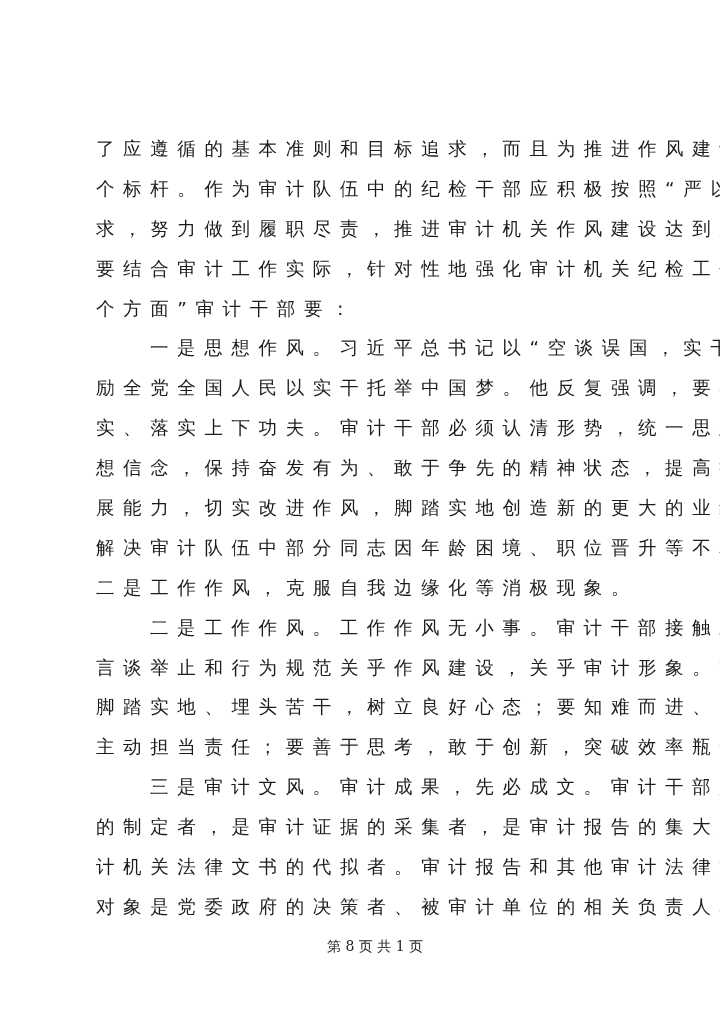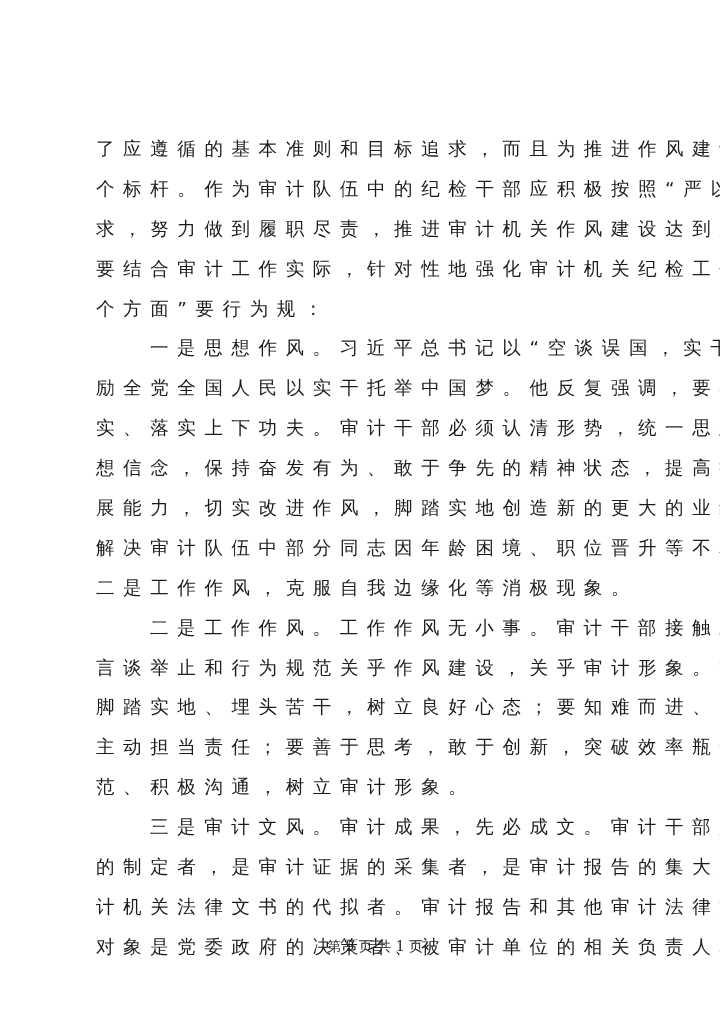--- a/index.html
+++ b/index.html
@@ -55,33 +55,32 @@
   </style>
 </head>
 <body>
 
 <div class="page">
   <div class="body-text">
     <div class="line">了应遵循的基本准则和目标追求，而且为推进作风建设树立了一</div>
     <div class="line">个标杆。作为审计队伍中的纪检干部应积极按照“严以律己”要</div>
     <div class="line">求，努力做到履职尽责，推进审计机关作风建设达到新的水平。</div>
     <div class="line">要结合审计工作实际，针对性地强化审计机关纪检工作，在“五</div>
-    <div class="line">个方面”要行为规：</div>
+    <div class="line">个方面”审计干部要：</div>
     <div class="line indent">一是思想作风。习近平总书记以“空谈误国，实干兴邦”激</div>
     <div class="line">励全党全国人民以实干托举中国梦。他反复强调，要在求实、务</div>
     <div class="line">实、落实上下功夫。审计干部必须认清形势，统一思想，坚定理</div>
     <div class="line">想信念，保持奋发有为、敢于争先的精神状态，提高推动科学发</div>
     <div class="line">展能力，切实改进作风，脚踏实地创造新的更大的业绩。要着力</div>
     <div class="line">解决审计队伍中部分同志因年龄困境、职位晋升等不利因素产生</div>
     <div class="line">二是工作作风，克服自我边缘化等消极现象。</div>
     <div class="line indent">二是工作作风。工作作风无小事。审计干部接触对象广泛，</div>
     <div class="line">言谈举止和行为规范关乎作风建设，关乎审计形象。审计干部要</div>
     <div class="line">脚踏实地、埋头苦干，树立良好心态；要知难而进、勇挑重担，</div>
     <div class="line">主动担当责任；要善于思考，敢于创新，突破效率瓶颈；要行为规</div>
-    <div class="line">范、积极沟通，树立审计形象。</div>
     <div class="line indent">三是审计文风。审计成果，先必成文。审计干部是审计方案</div>
     <div class="line">的制定者，是审计证据的采集者，是审计报告的集大成者，是审</div>
     <div class="line">计机关法律文书的代拟者。审计报告和其他审计法律文书的阅读</div>
     <div class="line">对象是党委政府的决策者、被审计单位的相关负责人和社会公众，</div>
   </div>
 
-  <div class="footer">第 9 页  共 1 页</div>
+  <div class="footer">第 8 页  共 1 页</div>
 </div>
 
 </body></html>

